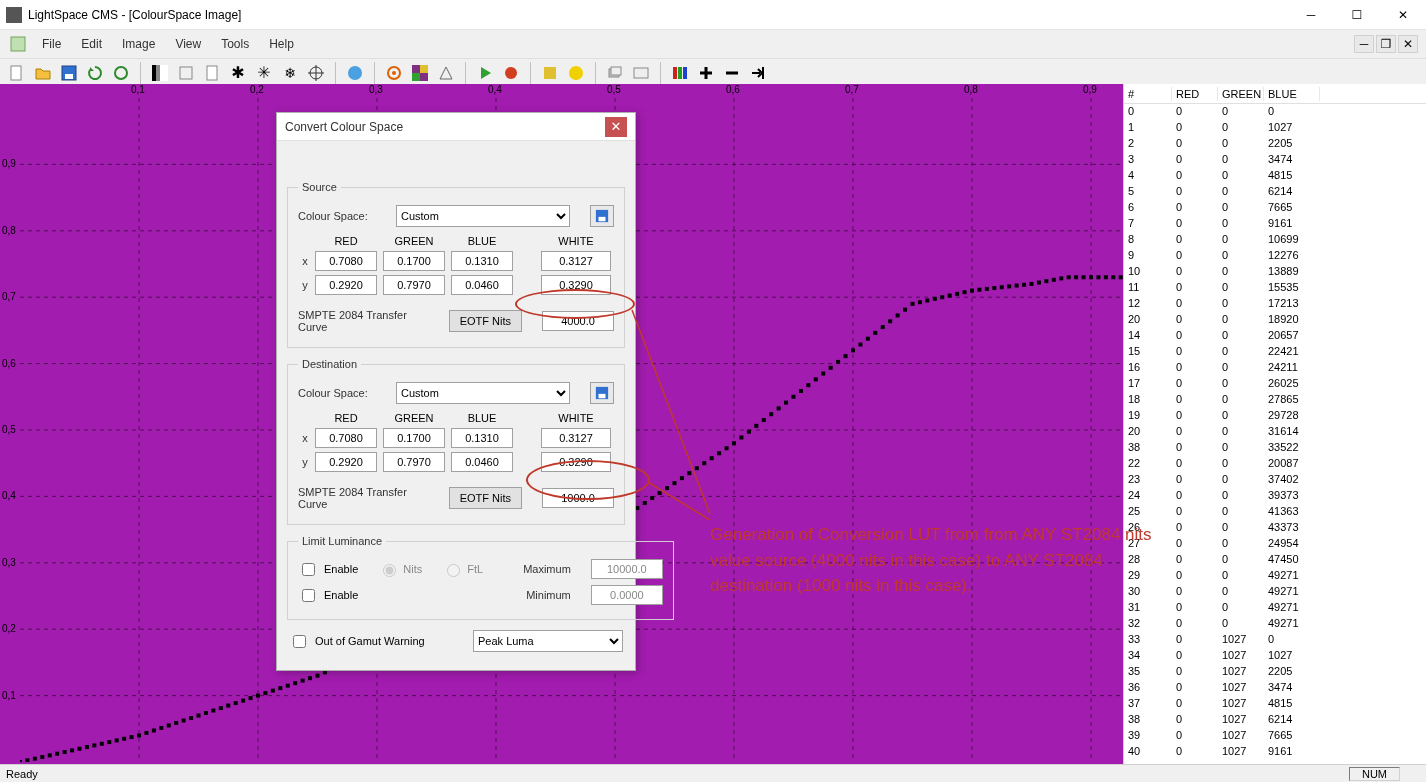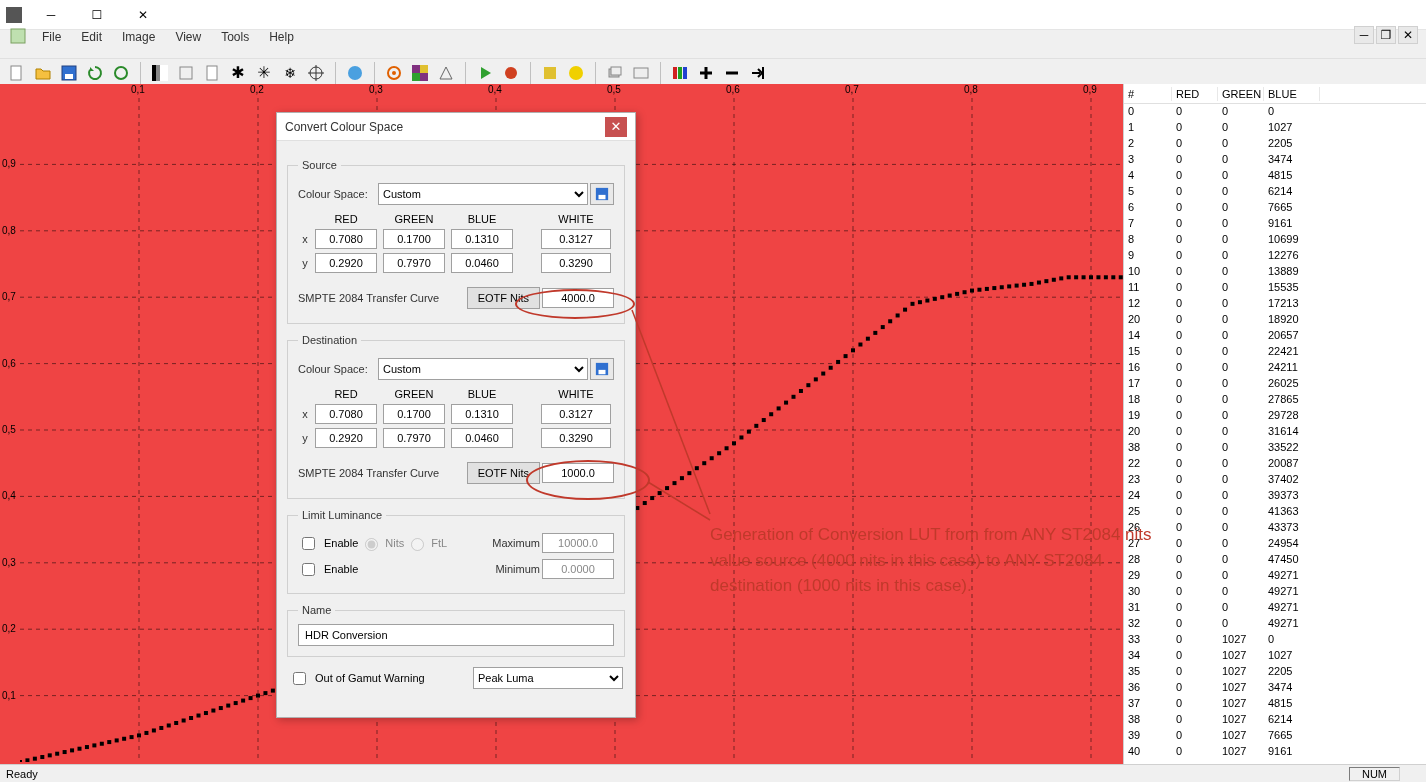--- a/index.html
+++ b/index.html
@@ -4,55 +4,55 @@
 <style>
   * { box-sizing: border-box; font-family: "Segoe UI", Tahoma, sans-serif; }
   body { margin:0; padding:0; width:1426px; height:782px; background:#fff; font-size:12px; overflow:hidden; position:relative;}
   
   .titlebar { height:30px; background:#fff; border-bottom:1px solid #e5e5e5; display:flex; align-items:center; }
   .titlebar .app-icon { width:16px; height:16px; margin:0 6px; background:#555; }
   .titlebar .title { flex:1; color:#000; font-size:12px;}
   .titlebar .winbtns { display:flex; }
   .winbtn { width:46px; height:30px; display:flex; align-items:center; justify-content:center; color:#000; }
   
-  .menubar { height:24px; background:#f0f0f0; display:flex; align-items:flex-end; padding:14px 4px; gap:0;}
+  .menubar { height:24px; background:#f0f0f0; display:flex; align-items:center; padding:14px 4px; gap:0;}
   .menubar .hicon { width:16px; height:16px; margin:0 6px; }
   .menubar .menuitem { padding:2px 10px; color:#333;}
   .menubar .mright { margin-left:auto; display:flex; gap:2px; padding-right:4px;}
   .mright .mbtn { width:20px; height:18px; border:1px solid #d0d0d0; background:#e9e9e9; display:flex;align-items:center;justify-content:center;}
   
   .toolbar { height:30px; background:#f0f0f0; border-top:1px solid #e0e0e0; border-bottom:1px solid #d0d0d0; display:flex; align-items:center; padding:0 6px; gap:4px;}
   .toolbar .sep { width:1px; height:22px; background:#c0c0c0; margin:0 4px; }
   .tbicon { width:16px; height:16px; display:inline-block; }
   .tbbtn { width:22px; height:22px; display:flex; align-items:center; justify-content:center; border:1px solid transparent;}
   
   .main { position:absolute; top:84px; left:0; right:0; bottom:18px; display:flex;}
-  .chart-area { position:relative; width:1124px; height:100%; background:#ef4444; border-right:1px solid #d0d0d0;}
+  .chart-area { position:relative; width:1124px; height:100%; background:#a21caf; border-right:1px solid #d0d0d0;}
   .chart-area svg { position:absolute; left:20px; top:14px; }
   .side-table { flex:1; background:#fff; display:flex; flex-direction:column; position:relative;}
   .side-table .thead { display:flex; background:#fff; border-bottom:1px solid #e0e0e0; }
   .side-table .thead div, .side-table .trow div { padding:1px 4px; }
   .side-table .c0 { width:48px;} .side-table .c1{width:46px;} .side-table .c2{width:46px;} .side-table .c3{width:56px;}
   .side-table .tbody { overflow-y:scroll; flex:1; }
   .side-table .trow { display:flex; font-size:11px; height:16px;}
   .side-table .thead { font-size:11px; height:20px; align-items:center;}
   .side-table .thead > div { border-right:1px solid #e8e8e8; }
   
   .statusbar { position:absolute; bottom:0; left:0; right:0; height:18px; background:#f0f0f0; border-top:1px solid #d0d0d0; display:flex; align-items:center; padding:0 6px; font-size:11px;}
   .statusbar .ready { flex:1;}
   .statusbar .num { border:1px inset #d0d0d0; padding:0 12px; margin-right:20px;}
   
   .dialog { position:absolute; left:276px; top:112px; width:360px; background:#f0f0f0; border:1px solid #b0b0b0; box-shadow:2px 2px 8px rgba(0,0,0,0.25);}
   .dialog .dtitle { height:28px; display:flex; align-items:center; padding:0 8px; background:#fff; border-bottom:1px solid #e0e0e0;}
   .dialog .dtitle .ttxt { flex:1; font-size:12px; color:#333;}
   .dialog .dclose { width:22px; height:20px; background:#c75050; color:#fff; display:flex; align-items:center; justify-content:center; font-size:13px;}
-  .dialog .dbody { padding:18px 10px; }
+  .dialog .dbody { padding:8px 10px;margin-top:32px; }
   fieldset { border:1px solid #d0d0d0; margin:0 0 10px 0; padding:8px 10px 10px 10px;}
   legend { font-size:11px; color:#333; padding:0 4px;}
-  .row { display:flex; align-items:center; gap:2px; margin:4px 0;}
+  .row { display:flex; align-items:center; gap:20px; margin:4px 0;}
   .row.labelrow { gap:0; }
   label.small { font-size:11px; color:#333;}
   select.combo { flex:1; height:22px; border:1px solid #a0a0a0; font-size:11px; background:#fff;}
   .iconbtn { width:24px; height:22px; border:1px solid #a0a0a0; background:#e9e9e9; display:flex;align-items:center;justify-content:center;}
   .colhdr { font-size:11px; text-align:center;}
   input.cell { width:62px; height:20px; border:1px solid #a0a0a0; text-align:center; font-size:11px; padding:0;}
   input.cell.white { width:70px;}
   .rowlbl { width:14px; font-size:11px; text-align:center; color:#333;}
   input.wide { width:72px; height:20px; border:1px solid #a0a0a0; font-size:11px; text-align:center;}
   input.wide[readonly] { color:#888; background:#fff;}
@@ -66,20 +66,21 @@
   
   .annot { position:absolute; pointer-events:none; }
   .annot-text { position:absolute; left:710px; top:522px; width:460px; color:#c0392b; font-size:17px; line-height:1.5; }
   .ellipse { position:absolute; border:2px solid #c0392b; border-radius:50%; }
 </style>
 </head>
 <body>
 
 <div class="titlebar">
   <div class="app-icon"></div>
+  <div class="title">LightSpace CMS - [ColourSpace Image]</div>
   <div class="winbtns">
     <div class="winbtn">─</div>
     <div class="winbtn">☐</div>
     <div class="winbtn">✕</div>
   </div>
 </div>
 
 <div class="menubar">
   <svg class="hicon" viewBox="0 0 16 16">
       <rect x="1" y="1" width="14" height="14" fill="#bfe0b0" stroke="#7aa060"></rect>
@@ -832,24 +833,20 @@
         <label class="chk">
             <input type="checkbox" style="">
             <span>Enable</span>
           </label>
         <div style="flex:1"></div>
         <label class="small">Minimum</label>
         <input class="wide" readonly="" value="0.0000" style="">
       </div>
     </fieldset>
 
-    <fieldset>
-      <legend>Name</legend>
-      <input class="nametxt" value="HDR Conversion" style="">
-    </fieldset>
 
     <div class="row" style="margin:4px 2px 10px 2px">
       <label class="chk">
           <input type="checkbox" style="">
           <span>Out of Gamut Warning</span>
         </label>
       <div style="flex:1"></div>
       <select class="combo" style="flex:0 0 150px"><option>Peak Luma</option></select>
     </div>
 

